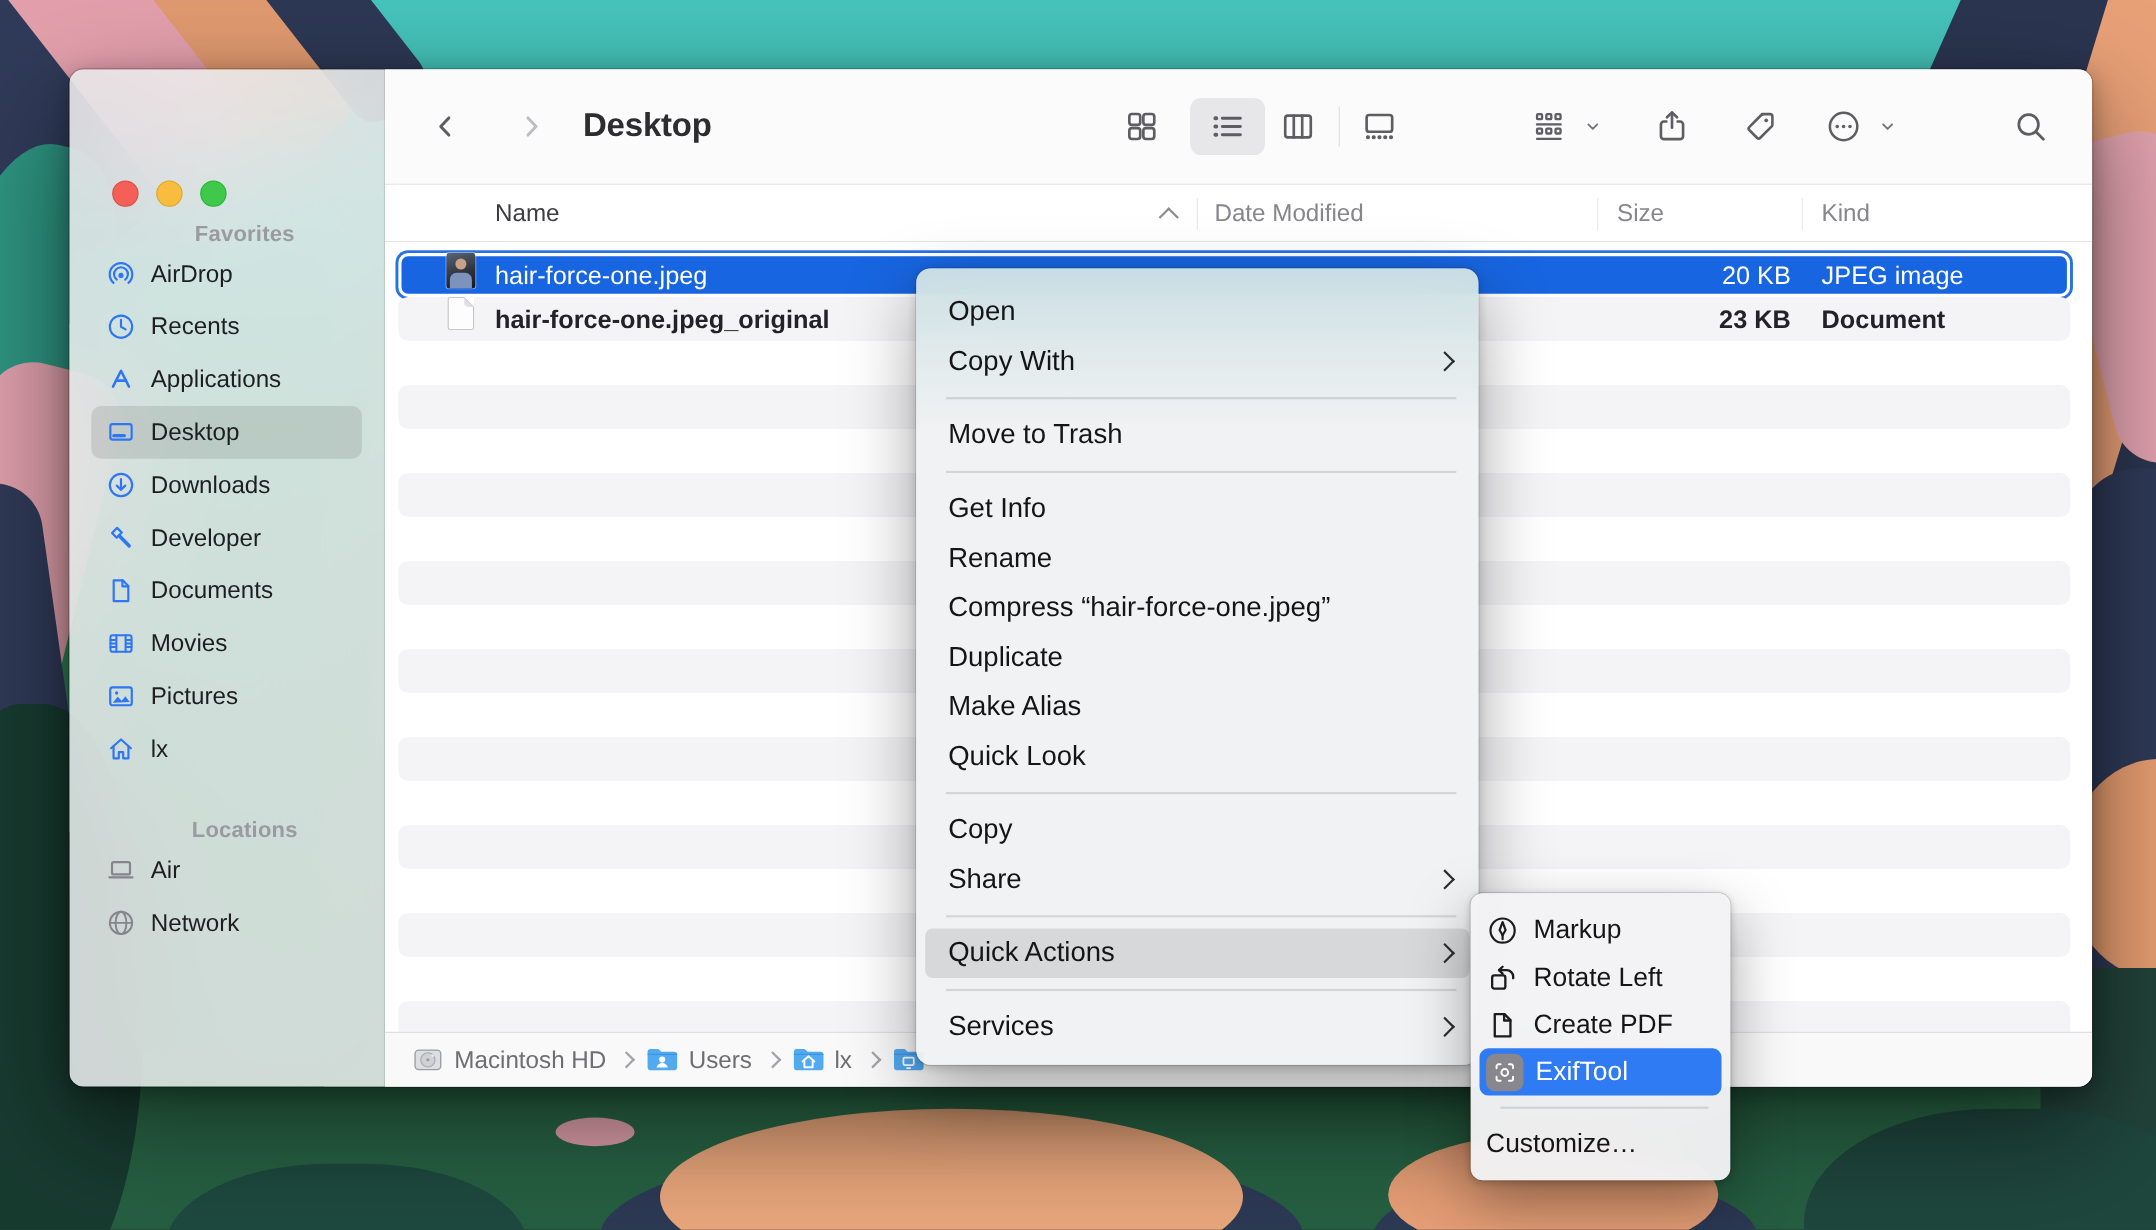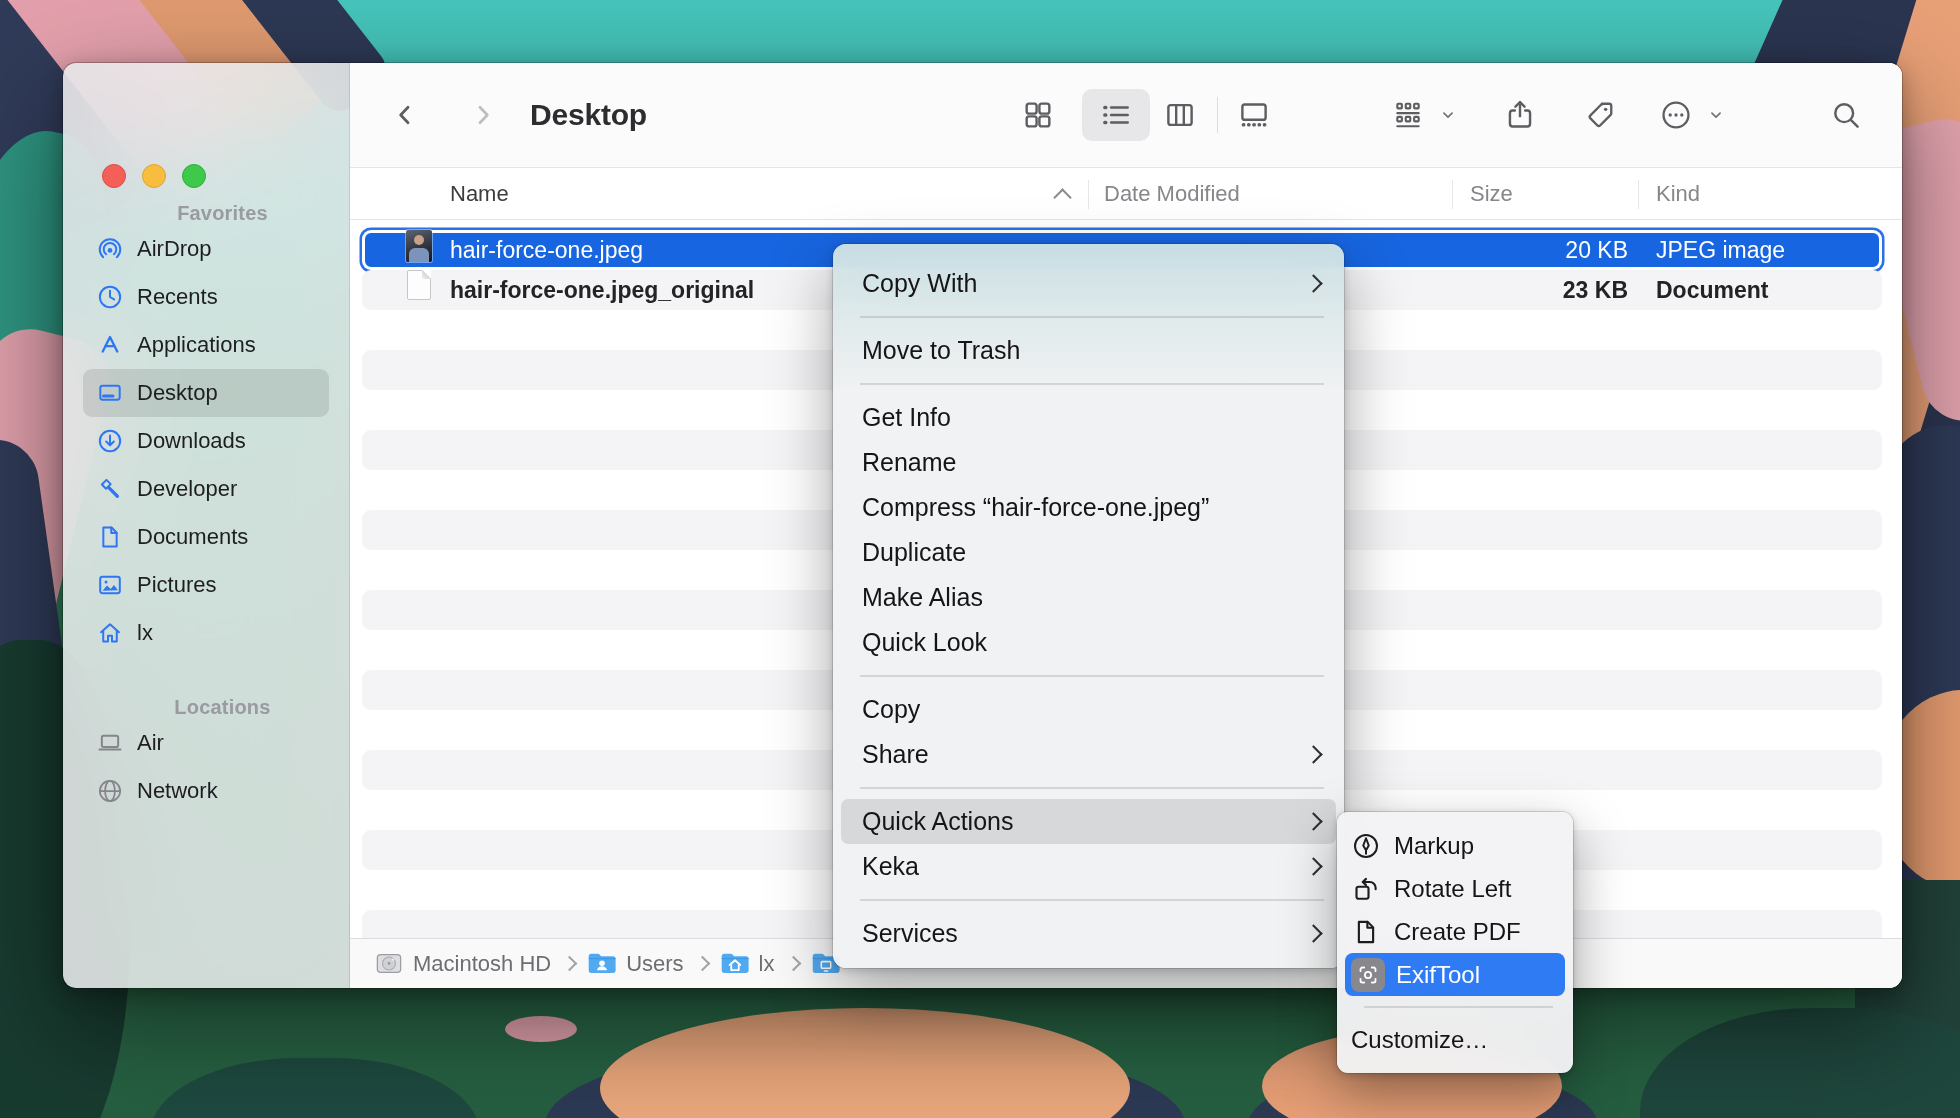--- a/index.html
+++ b/index.html
@@ -206,20 +206,29 @@
               <span class="sb-label">Developer</span>
             </div>
             <div class="sb-item">
               <span class="ic">
                 <svg viewBox="0 0 24 24" fill="none" stroke="currentColor" stroke-linecap="round" stroke-linejoin="round" stroke-width="1.7">
                   <path d="M6.3 3.9h7.1l4.3 4.4v11.8H6.3z"></path>
                   <path d="M13.1 3.9v4.7h4.6"></path>
                 </svg>
               </span>
               <span class="sb-label">Documents</span>
+            </div>
+            <div class="sb-item">
+              <span class="ic">
+                <svg viewBox="0 0 24 24" fill="none" stroke="currentColor" stroke-linecap="round" stroke-linejoin="round" stroke-width="1.6">
+                  <rect x="3.8" y="5.6" width="16.4" height="12.8" rx="1.6"></rect>
+                  <path d="M8.4 5.6v12.8M15.6 5.6v12.8M3.8 9.2h4.6M3.8 12h4.6M3.8 14.8h4.6M15.6 9.2h4.6M15.6 12h4.6M15.6 14.8h4.6"></path>
+                </svg>
+              </span>
+              <span class="sb-label">Movies</span>
             </div>
             <div class="sb-item">
               <span class="ic">
                 <svg viewBox="0 0 24 24" fill="none" stroke="currentColor" stroke-linecap="round" stroke-linejoin="round" stroke-width="1.7">
                   <rect x="3.6" y="5" width="16.8" height="14" rx="1.8"></rect>
                   <path d="M5.6 17l3.8-4.6 3.2 3 2.8-3.4 3.4 4.5z" fill="currentColor" stroke="none"></path>
                   <circle cx="8.6" cy="9.4" r="1.3" fill="currentColor" stroke="none"></circle>
                 </svg>
               </span>
               <span class="sb-label">Pictures</span>
@@ -415,20 +424,23 @@
                 </svg>
               </span>
             </span>
           </div>
       </div>
     </div>
   </div>
 
   <div class="menu">
       <div class="mi">
+        <span class="lbl">Open</span>
+      </div>
+      <div class="mi">
         <span class="lbl">Copy With</span>
         <span class="chev"></span>
       </div>
       <div class="msep"></div>
       <div class="mi">
         <span class="lbl">Move to Trash</span>
       </div>
       <div class="msep"></div>
       <div class="mi">
         <span class="lbl">Get Info</span>
@@ -452,24 +464,20 @@
       <div class="mi">
         <span class="lbl">Copy</span>
       </div>
       <div class="mi">
         <span class="lbl">Share</span>
         <span class="chev"></span>
       </div>
       <div class="msep"></div>
       <div class="mi hl">
         <span class="lbl">Quick Actions</span>
-        <span class="chev"></span>
-      </div>
-      <div class="mi">
-        <span class="lbl">Keka</span>
         <span class="chev"></span>
       </div>
       <div class="msep"></div>
       <div class="mi">
         <span class="lbl">Services</span>
         <span class="chev"></span>
       </div>
     </div>
   <div class="submenu">
       <div class="smi">

